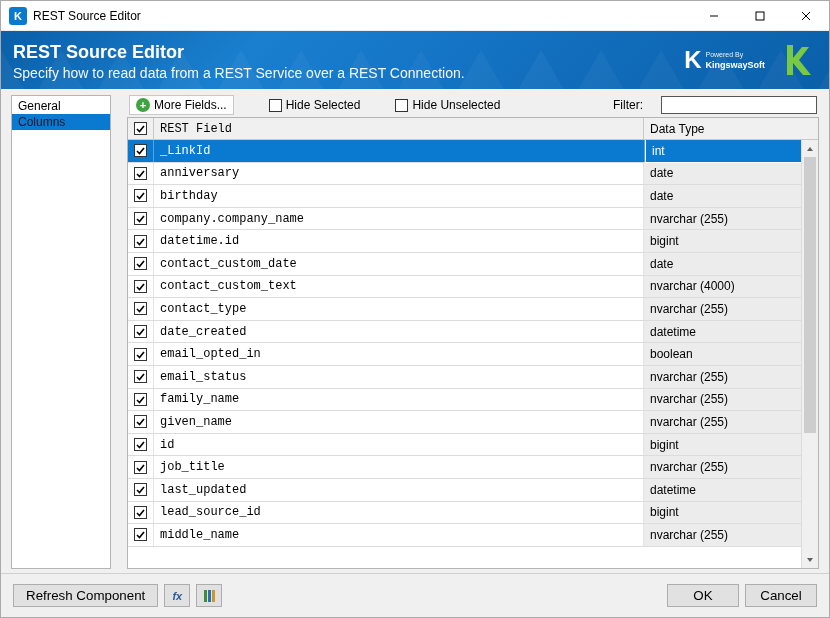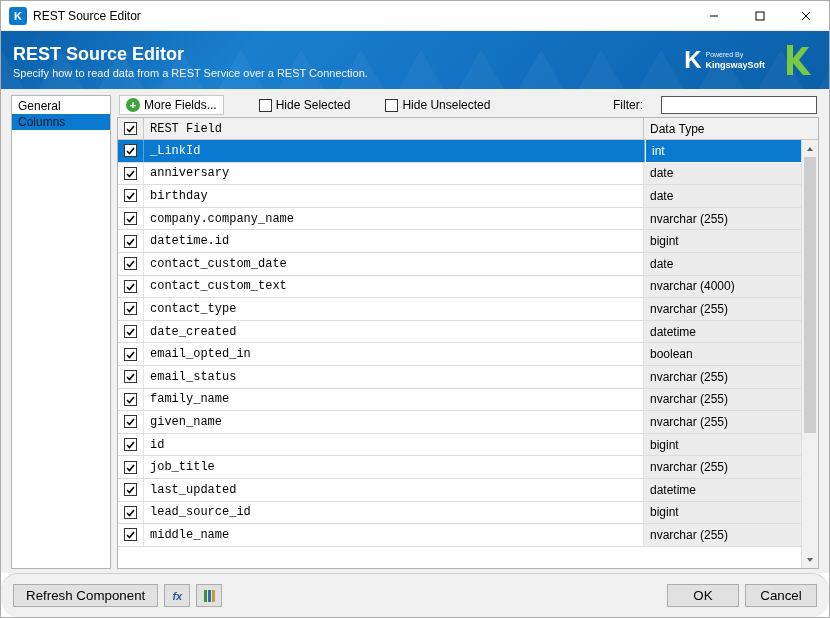--- a/index.html
+++ b/index.html
@@ -19,27 +19,27 @@
   }
   .header::before{
     content:""; position:absolute; inset:0;
     background:
       linear-gradient(60deg, rgba(255,255,255,0.04) 25%, transparent 25%),
       linear-gradient(-60deg, rgba(255,255,255,0.04) 25%, transparent 25%);
     background-size: 60px 60px;
     pointer-events:none;
   }
   .header h1 { margin:0; font-size:18px; font-weight:600; }
-  .header .sub { font-size:11px; opacity:.95; margin-top:2px;}
+  .header .sub { font-size:14px; opacity:.95; margin-top:2px;}
   .header .logos { position:absolute; right:18px; top:0; height:100%; display:flex; align-items:center; gap:18px;}
   .ks-badge { display:flex; align-items:center; gap:4px;}
   .ks-k { font-size:24px; font-weight:700; color:#fff; }
   .ks-text { font-size:9px; line-height:10px; color:#fff;}
   .green-k { width:28px; height:34px; }
-  .body { flex:1; display:flex; padding:6px 10px 4px 10px; gap:6px; min-height:0; background:#f0f0f0;}
+  .body { flex:1; display:flex; padding:6px 10px 4px 10px; gap:16px; min-height:0; background:#f0f0f0;}
   .sidebar { width:100px; background:#fff; border:1px solid #b5b5b5; padding-top:2px;}
   .side-item { padding:1px 6px; cursor:default; }
   .side-item.sel { background:#0a7ad1; color:#0f172a; }
   .main { flex:1; display:flex; flex-direction:column; min-width:0;}
   .toolbar { height:22px; display:flex; align-items:center; gap:14px; padding:0 2px 2px 2px;}
   .more-btn { display:flex; align-items:center; gap:4px; border:1px solid #c8c8c8; background:#fdfdfd; padding:1px 6px; height:20px;}
   .more-btn .plus { width:14px;height:14px;border-radius:50%;background:#3fa33f;display:flex;align-items:center;justify-content:center;color:#fff;font-weight:bold;font-size:11px;line-height:1;}
   .chk { display:flex; align-items:center; gap:4px;margin-left:21px;}
   .chk .box { width:13px;height:13px;border:1px solid #333;background:#fff;}
   .tool-spacer{flex:1;}
@@ -59,21 +59,21 @@
   .row.sel{ background:#0a7ad1; color:#fff;}
   .row.sel .cell.col-type{ background:#0a7ad1; border:1px solid #fff; border-width:1px; margin:-1px -1px -1px 0; position:relative;}
   .row.sel .cell{border-right-color: rgba(255,255,255,0.3);}
   .chkmark{ width:13px;height:13px;border:1px solid #333;background:#fff;display:flex;align-items:center;justify-content:center;}
   .chkmark svg{width:11px;height:11px;}
   .row.sel .chkmark{ border-color:#333; background:#fff;}
   .vscroll{ position:absolute; right:0; top:22px; bottom:0; width:17px; background:#f0f0f0; border-left:1px solid #dcdcdc; display:flex; flex-direction:column;}
   .vscroll .arrow{height:17px;display:flex;align-items:center;justify-content:center;}
   .vscroll .track{flex:1; position:relative;}
   .vscroll .thumb{ position:absolute; left:2px; right:2px; top:0; height:70%; background:#cdcdcd;}
-  .footer { height:44px; border-top:1px solid #d0d0d0; display:flex; align-items:center; padding:0 12px; gap:6px; background:#f0f0f0;border-radius:17px;}
+  .footer { height:44px; border-top:1px solid #d0d0d0; display:flex; align-items:center; padding:0 12px; gap:6px; background:#f0f0f0;}
   .btn { height:23px; border:1px solid #adadad; background:#e1e1e1; padding:0 12px; display:flex; align-items:center; justify-content:center; min-width:72px;}
   .btn.small{ min-width:auto; padding:0; width:26px;}
   .footer .spacer{flex:1;}
   .icon-fx{font-style:italic; color:#2b5c9b; font-size:11px; font-weight:bold;}
   .icon-cols{ display:flex; gap:1px;}
   .icon-cols span{ width:3px;height:12px; background:#3a8f3a; display:block;}
   .icon-cols span:nth-child(2){background:#2f6fb1;}
   .icon-cols span:nth-child(3){background:#c79a2f;}
 </style>
 </head>

